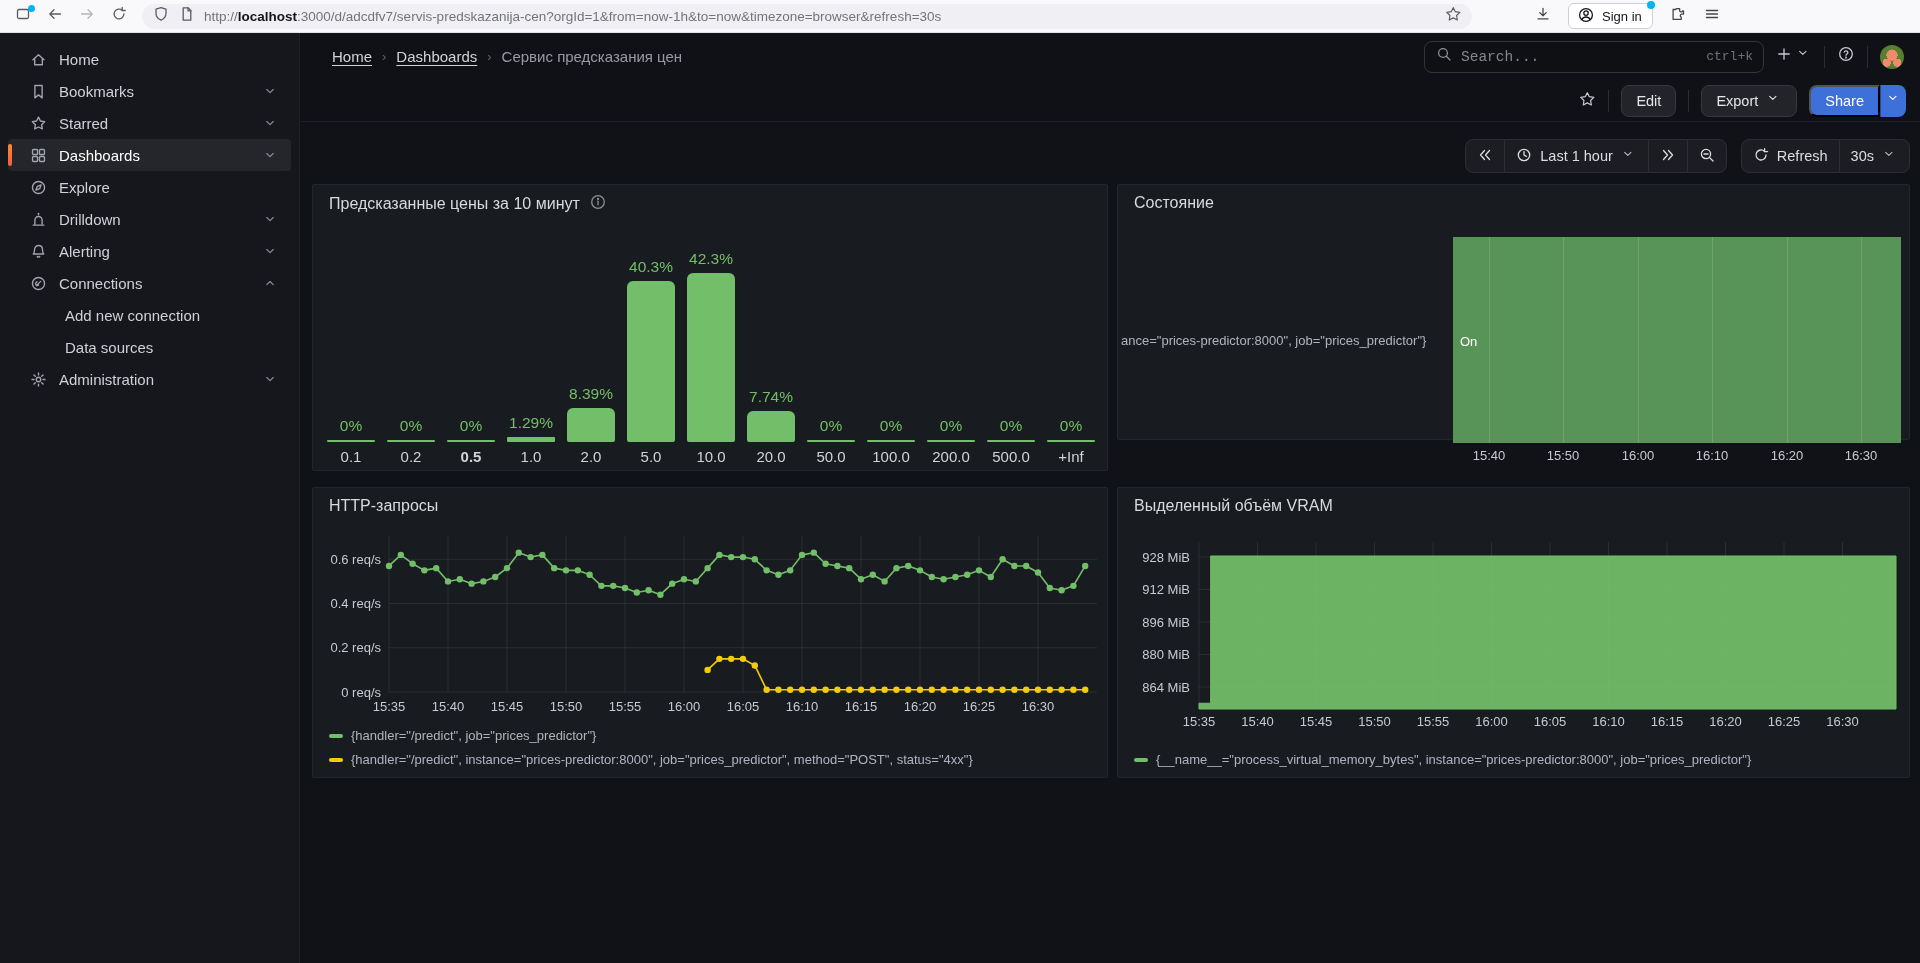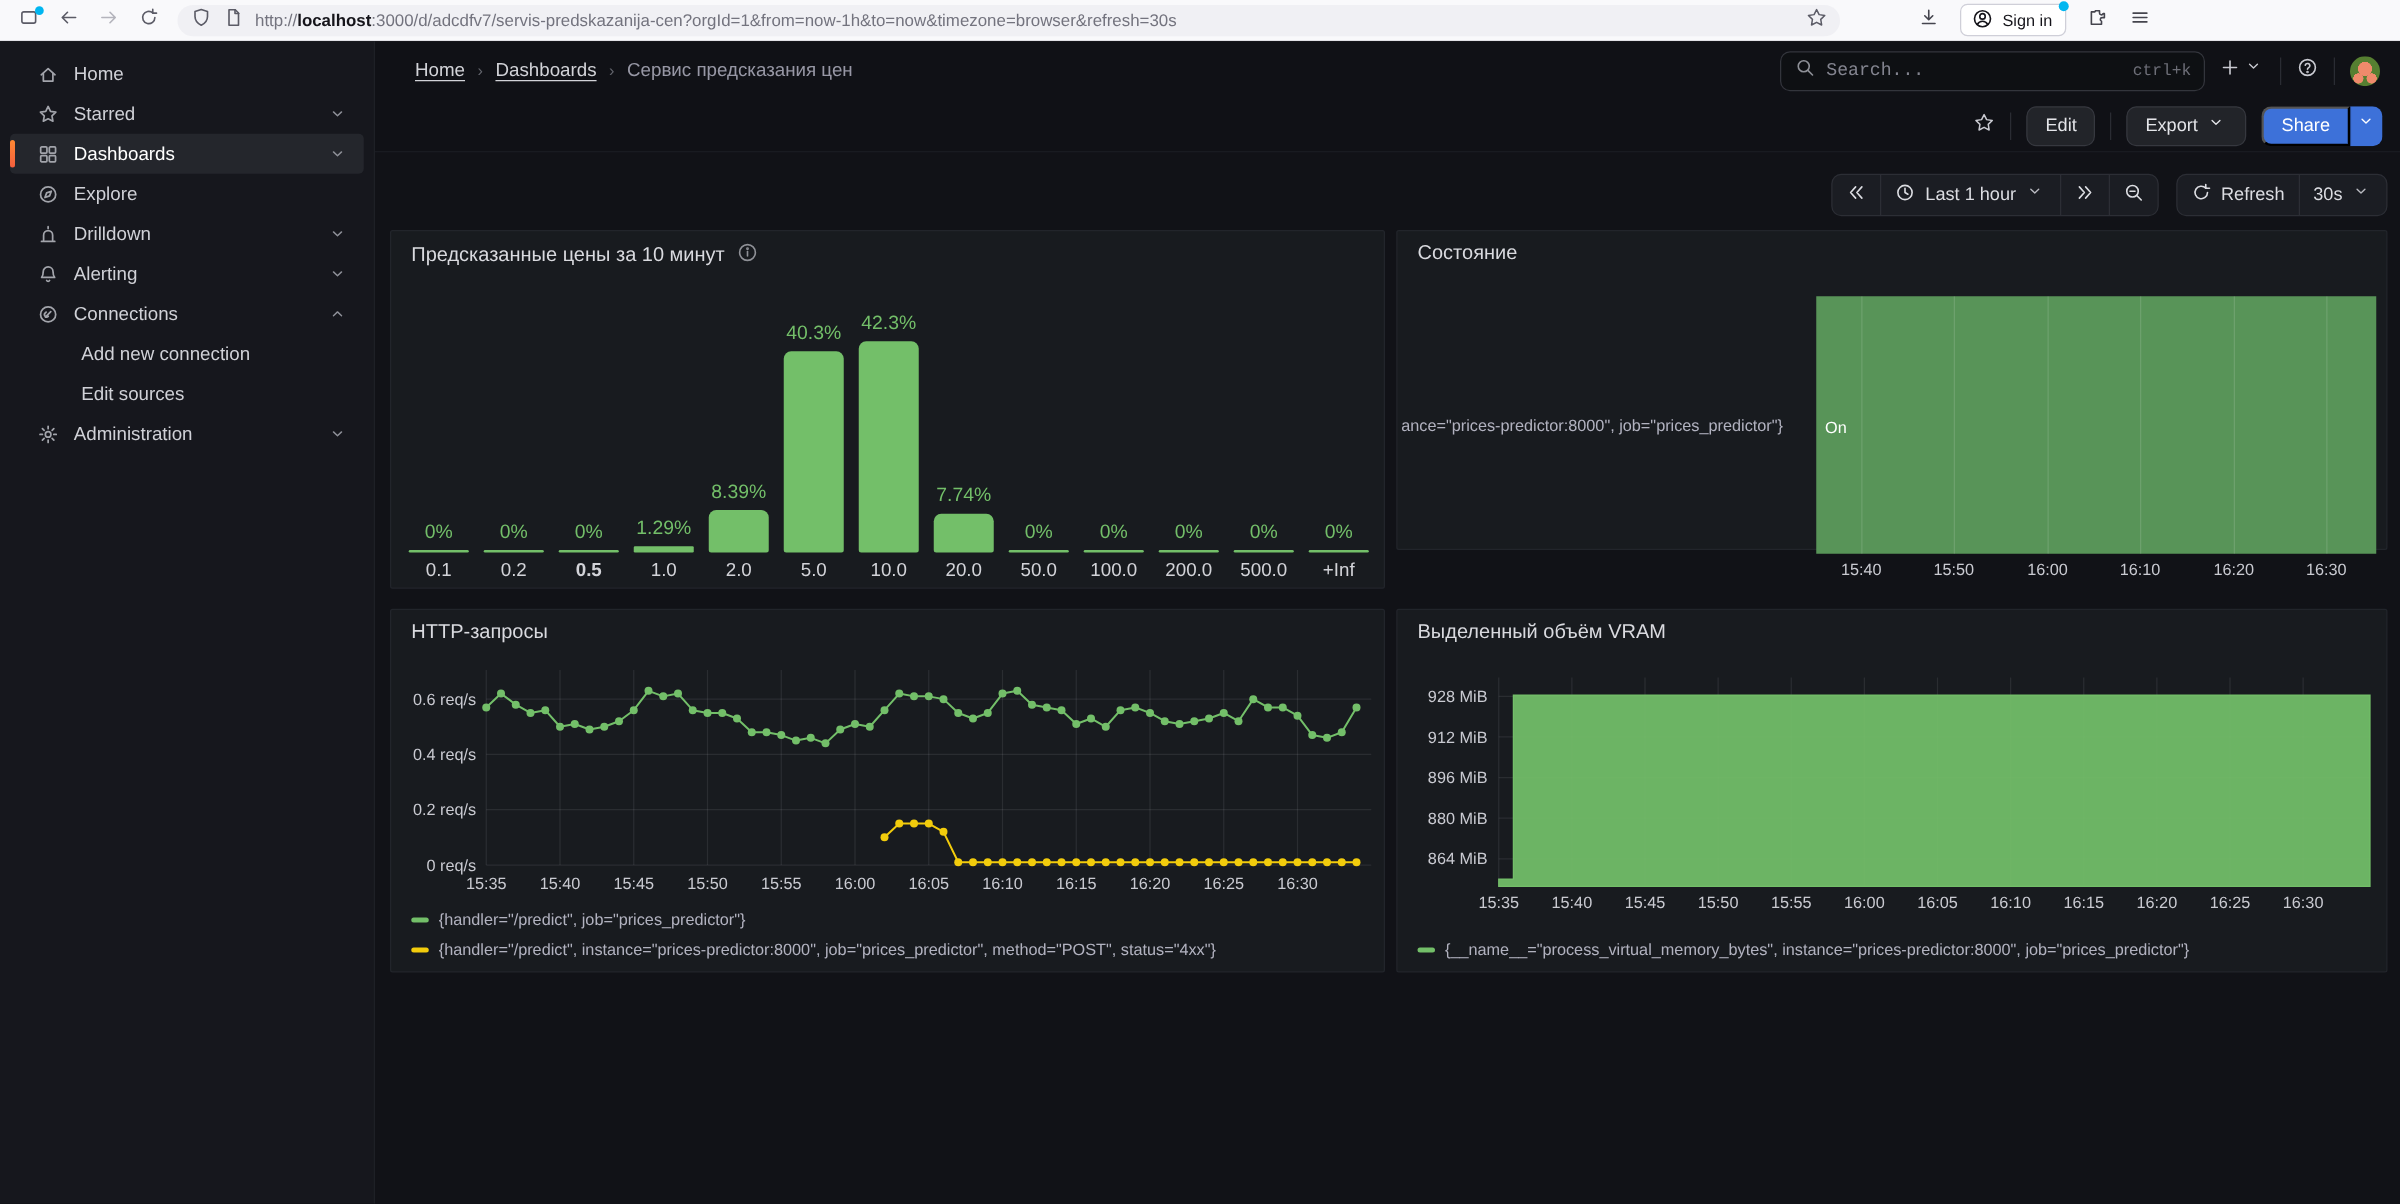--- a/index.html
+++ b/index.html
@@ -184,20 +184,33 @@
             <svg width="17" height="17" viewBox="0 0 16 16" fill="none" stroke="currentColor" stroke-width="1.3" stroke-linecap="round" stroke-linejoin="round">
               <path d="M2.8 8.3 8 3.6l5.2 4.7"></path>
               <path d="M4.4 7.3V13h7.2V7.3"></path>
             </svg>
           </span>
           <span class="nlabel">Home</span>
         </div>
         <div class="nav-item">
           <span class="nicon">
             <svg width="17" height="17" viewBox="0 0 16 16" fill="none" stroke="currentColor" stroke-width="1.3" stroke-linecap="round" stroke-linejoin="round">
+              <path d="M4.6 2.4h6.8V14L8 11.2 4.6 14z"></path>
+            </svg>
+          </span>
+          <span class="nlabel">Bookmarks</span>
+          <span class="nchevron">
+            <svg width="14" height="14" viewBox="0 0 16 16" fill="none" stroke="currentColor" stroke-width="1.3" stroke-linecap="round" stroke-linejoin="round">
+              <path d="M4.3 6.3 8 9.8l3.7-3.5"></path>
+            </svg>
+          </span>
+        </div>
+        <div class="nav-item">
+          <span class="nicon">
+            <svg width="17" height="17" viewBox="0 0 16 16" fill="none" stroke="currentColor" stroke-width="1.3" stroke-linecap="round" stroke-linejoin="round">
               <path d="M8 2l1.8 3.7 4 .6-2.9 2.8.7 4L8 11.3l-3.6 1.8.7-4-2.9-2.8 4-.6z"></path>
             </svg>
           </span>
           <span class="nlabel">Starred</span>
           <span class="nchevron">
             <svg width="14" height="14" viewBox="0 0 16 16" fill="none" stroke="currentColor" stroke-width="1.3" stroke-linecap="round" stroke-linejoin="round">
               <path d="M4.3 6.3 8 9.8l3.7-3.5"></path>
             </svg>
           </span>
         </div>
@@ -266,21 +279,21 @@
           <span class="nchevron">
             <svg width="14" height="14" viewBox="0 0 16 16" fill="none" stroke="currentColor" stroke-width="1.3" stroke-linecap="round" stroke-linejoin="round">
               <path d="M4.3 9.8 8 6.3l3.7 3.5"></path>
             </svg>
           </span>
         </div>
         <div class="nav-item indent">
           <span class="nlabel">Add new connection</span>
         </div>
         <div class="nav-item indent">
-          <span class="nlabel">Edit sources</span>
+          <span class="nlabel">Data sources</span>
         </div>
         <div class="nav-item">
           <span class="nicon">
             <svg width="17" height="17" viewBox="0 0 16 16" fill="none" stroke="currentColor" stroke-width="1.3" stroke-linecap="round" stroke-linejoin="round">
               <circle cx="8" cy="8" r="2.1"></circle>
               <path d="M8 1.9v1.8M8 12.3v1.8M1.9 8h1.8M12.3 8h1.8M3.7 3.7l1.3 1.3M11 11l1.3 1.3M12.3 3.7 11 5M5 11l-1.3 1.3"></path>
             </svg>
           </span>
           <span class="nlabel">Administration</span>
           <span class="nchevron">

